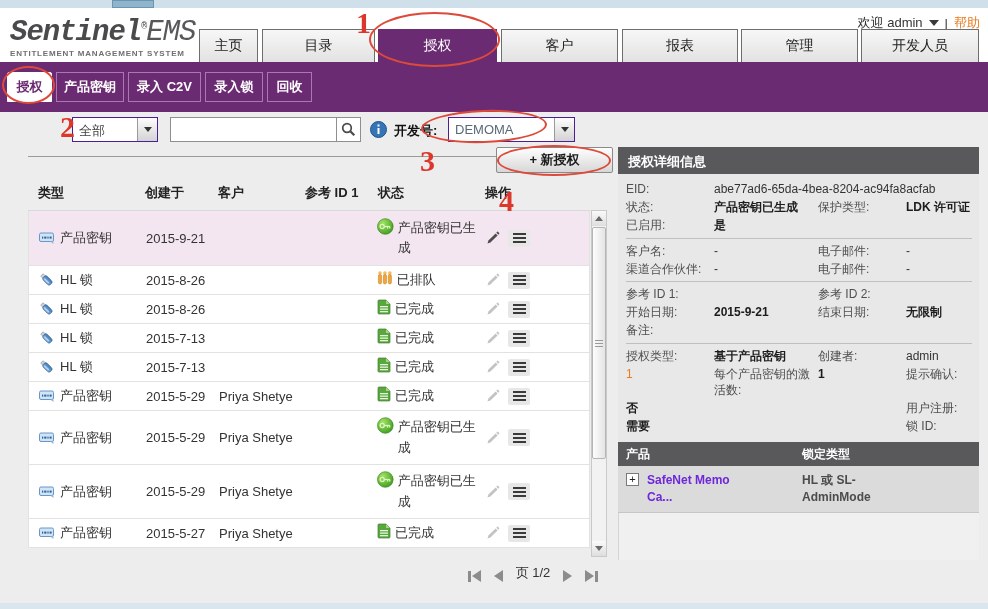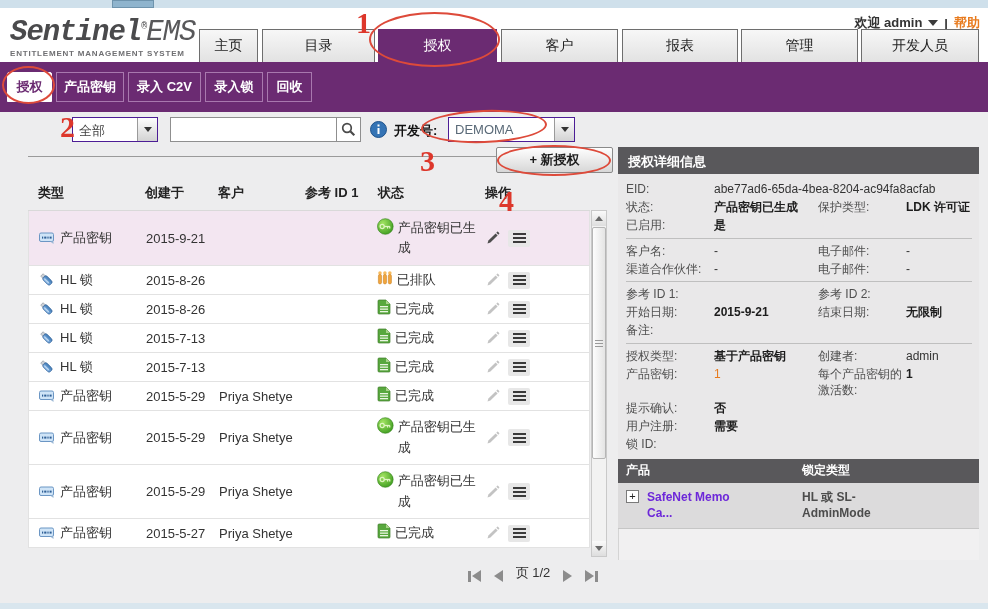--- a/index.html
+++ b/index.html
@@ -12,21 +12,21 @@
   .bottom-strip { position:absolute; left:0; top:603px; width:988px; height:6px; background:#d9e6ee; }
 
   
   .header { position:absolute; left:0; top:8px; width:988px; height:54px; background:#ffffff; }
   .logo { position:absolute; left:10px; top:4px; }
   .logo-line1 { font-style:italic; font-size:29px; color:#4a4a4c; letter-spacing:-1px; line-height:30px;font-family:Liberation Mono, monospace; }
   .logo-line1 .bold { font-weight:800; }
   .logo-line1 .tm { font-size:10px; vertical-align:super; }
   .logo-line1 .light { font-weight:300; color:#58585a; }
   .logo-sub { font-size:8px; letter-spacing:0.8px; color:#6f6f72; font-weight:bold; margin-top:1px; }
-  .userbar { position:absolute; right:8px; top:6px; font-size:13px; color:#333; display:flex; align-items:center; gap:6px;font-weight:bold; }
+  .userbar { position:absolute; right:8px; top:6px; font-size:13px; color:#333; display:flex; align-items:center; gap:6px; }
   .userbar .help { color:#e87b1e; }
   .tri-down-s { width:0; height:0; border-left:5px solid transparent; border-right:5px solid transparent; border-top:6px solid #3b3b3b; display:inline-block; }
 
   
   .nav-tab { position:absolute; top:29px; height:33px; background:linear-gradient(#f7f7f7,#e2e2e2); border:1px solid #6e6e6e; border-bottom:none; display:flex; align-items:center; justify-content:center; font-size:14px; color:#222; cursor:default; }
   .nav-tab.active { background:#6b2b72; color:#fff; border-color:#6b2b72; }
 
   
   .band { position:absolute; left:0; top:62px; width:988px; height:50px; background:#6b2b72; }
   .sub-tab { position:absolute; top:72px; height:30px; line-height:28px; text-align:center; font-size:13px; font-weight:bold; color:#fff; border:1px solid #a878ae; background:#6b2b72; }
@@ -633,21 +633,20 @@
       <div></div>
         <div></div>
 
       <div class="sep"></div>
 
       <div class="dl">授权类型:</div>
       <div class="dv">基于产品密钥</div>
       <div class="dl">创建者:</div>
       <div class="dvp">admin</div>
 
-      <div class="dl">产品密钥:</div>
       <div class="dv-link">1</div>
       <div class="dl">每个产品密钥的激活数:</div>
       <div class="dv">1</div>
 
       <div class="dl">提示确认:</div>
       <div class="dv">否</div>
       <div></div>
         <div></div>
 
       <div class="dl">用户注册:</div>

